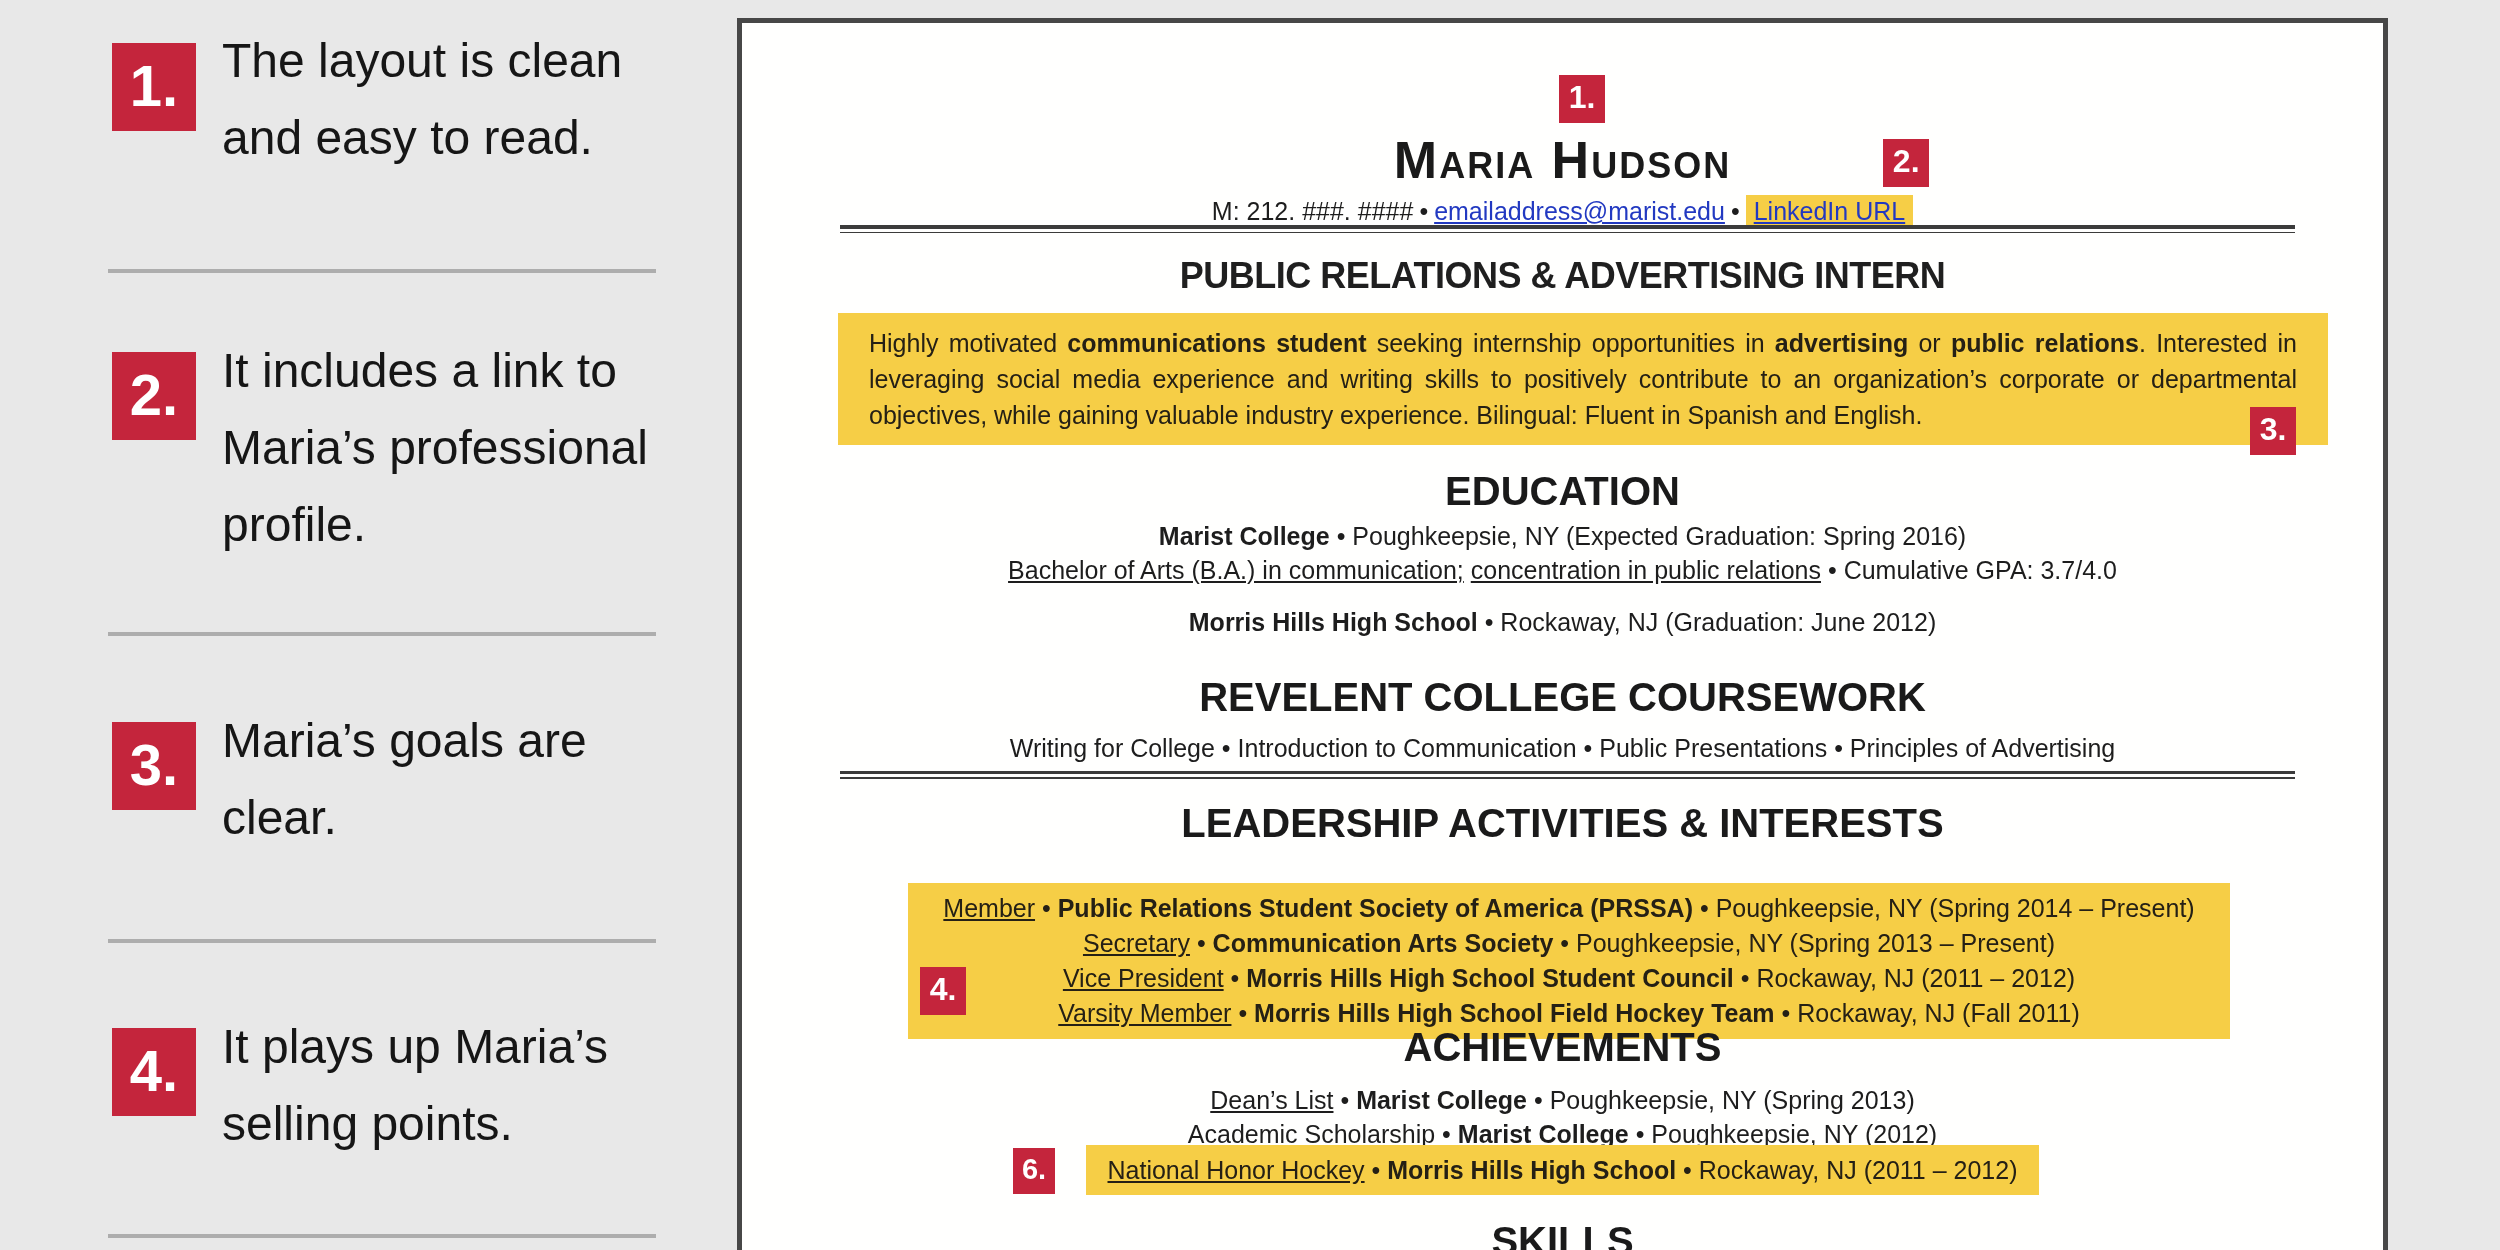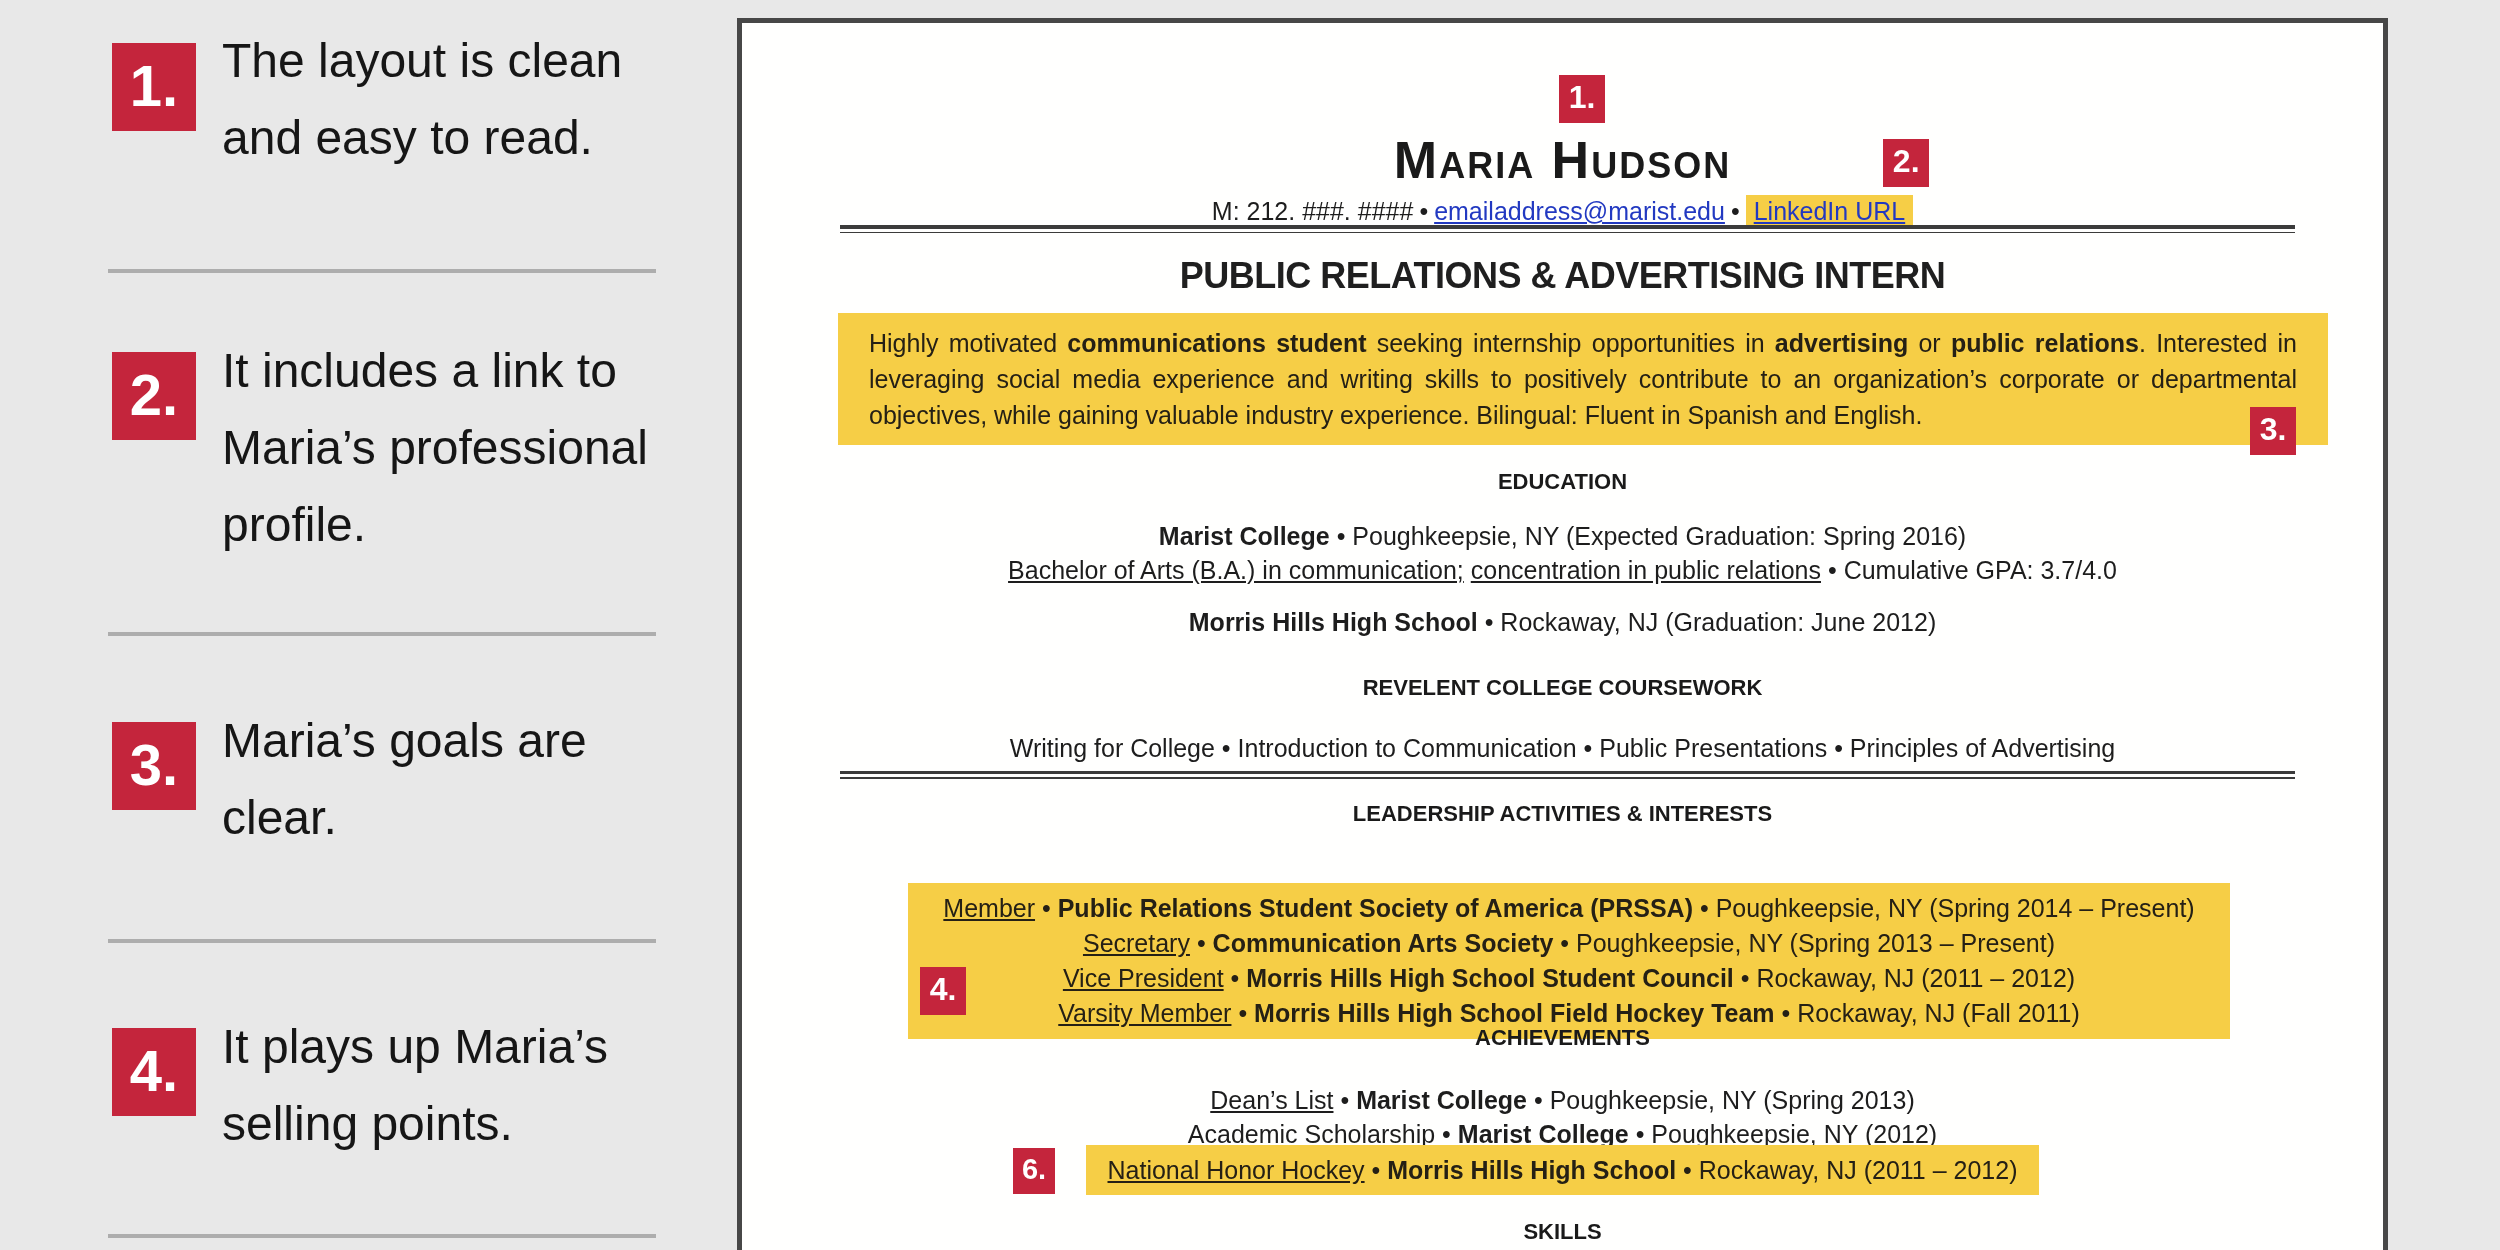--- a/index.html
+++ b/index.html
@@ -46,21 +46,21 @@
   .linkedin-wrap{position:relative;display:inline-block;background:#f6ce46;padding:2px 8px;}
   .callout-2{position:absolute;top:-56px;right:-16px;}
   .rule{left:98px;width:1455px;height:3px;
     border-top:4px solid #3b3b3b;border-bottom:1px solid #3b3b3b;}
   .rule-2{border-top:3px solid #3b3b3b;border-bottom:2px solid #3b3b3b;height:3px;}
   .resume-title{top:232px;font-size:36px;font-weight:bold;letter-spacing:-0.5px;color:#1f1f1f;}
   .summary{
     top:290px;left:96px;width:1428px;padding:12px 31px;
     background:#f6ce46;font-size:25px;line-height:36px;text-align:justify;color:#252015;
   }
-  .h-section{font-size:22px;font-weight:bold;color:#1a1a1a;}
+  .h-section{font-size:40px;font-weight:bold;color:#1a1a1a;}
   .bodyline{font-size:25px;line-height:34px;}
   .b{font-weight:bold;}
   .u{text-decoration:underline;}
   .lead-block{
     top:824px;left:166px;width:1322px;padding:8px 0;
     background:#f6ce46;text-align:center;font-size:25px;line-height:35px;color:#252015;margin-top:36px;
   }
   .ach-3 .hl-span{
     display:inline-block;background:#f6ce46;padding:8px 22px;color:#252015;
   }

